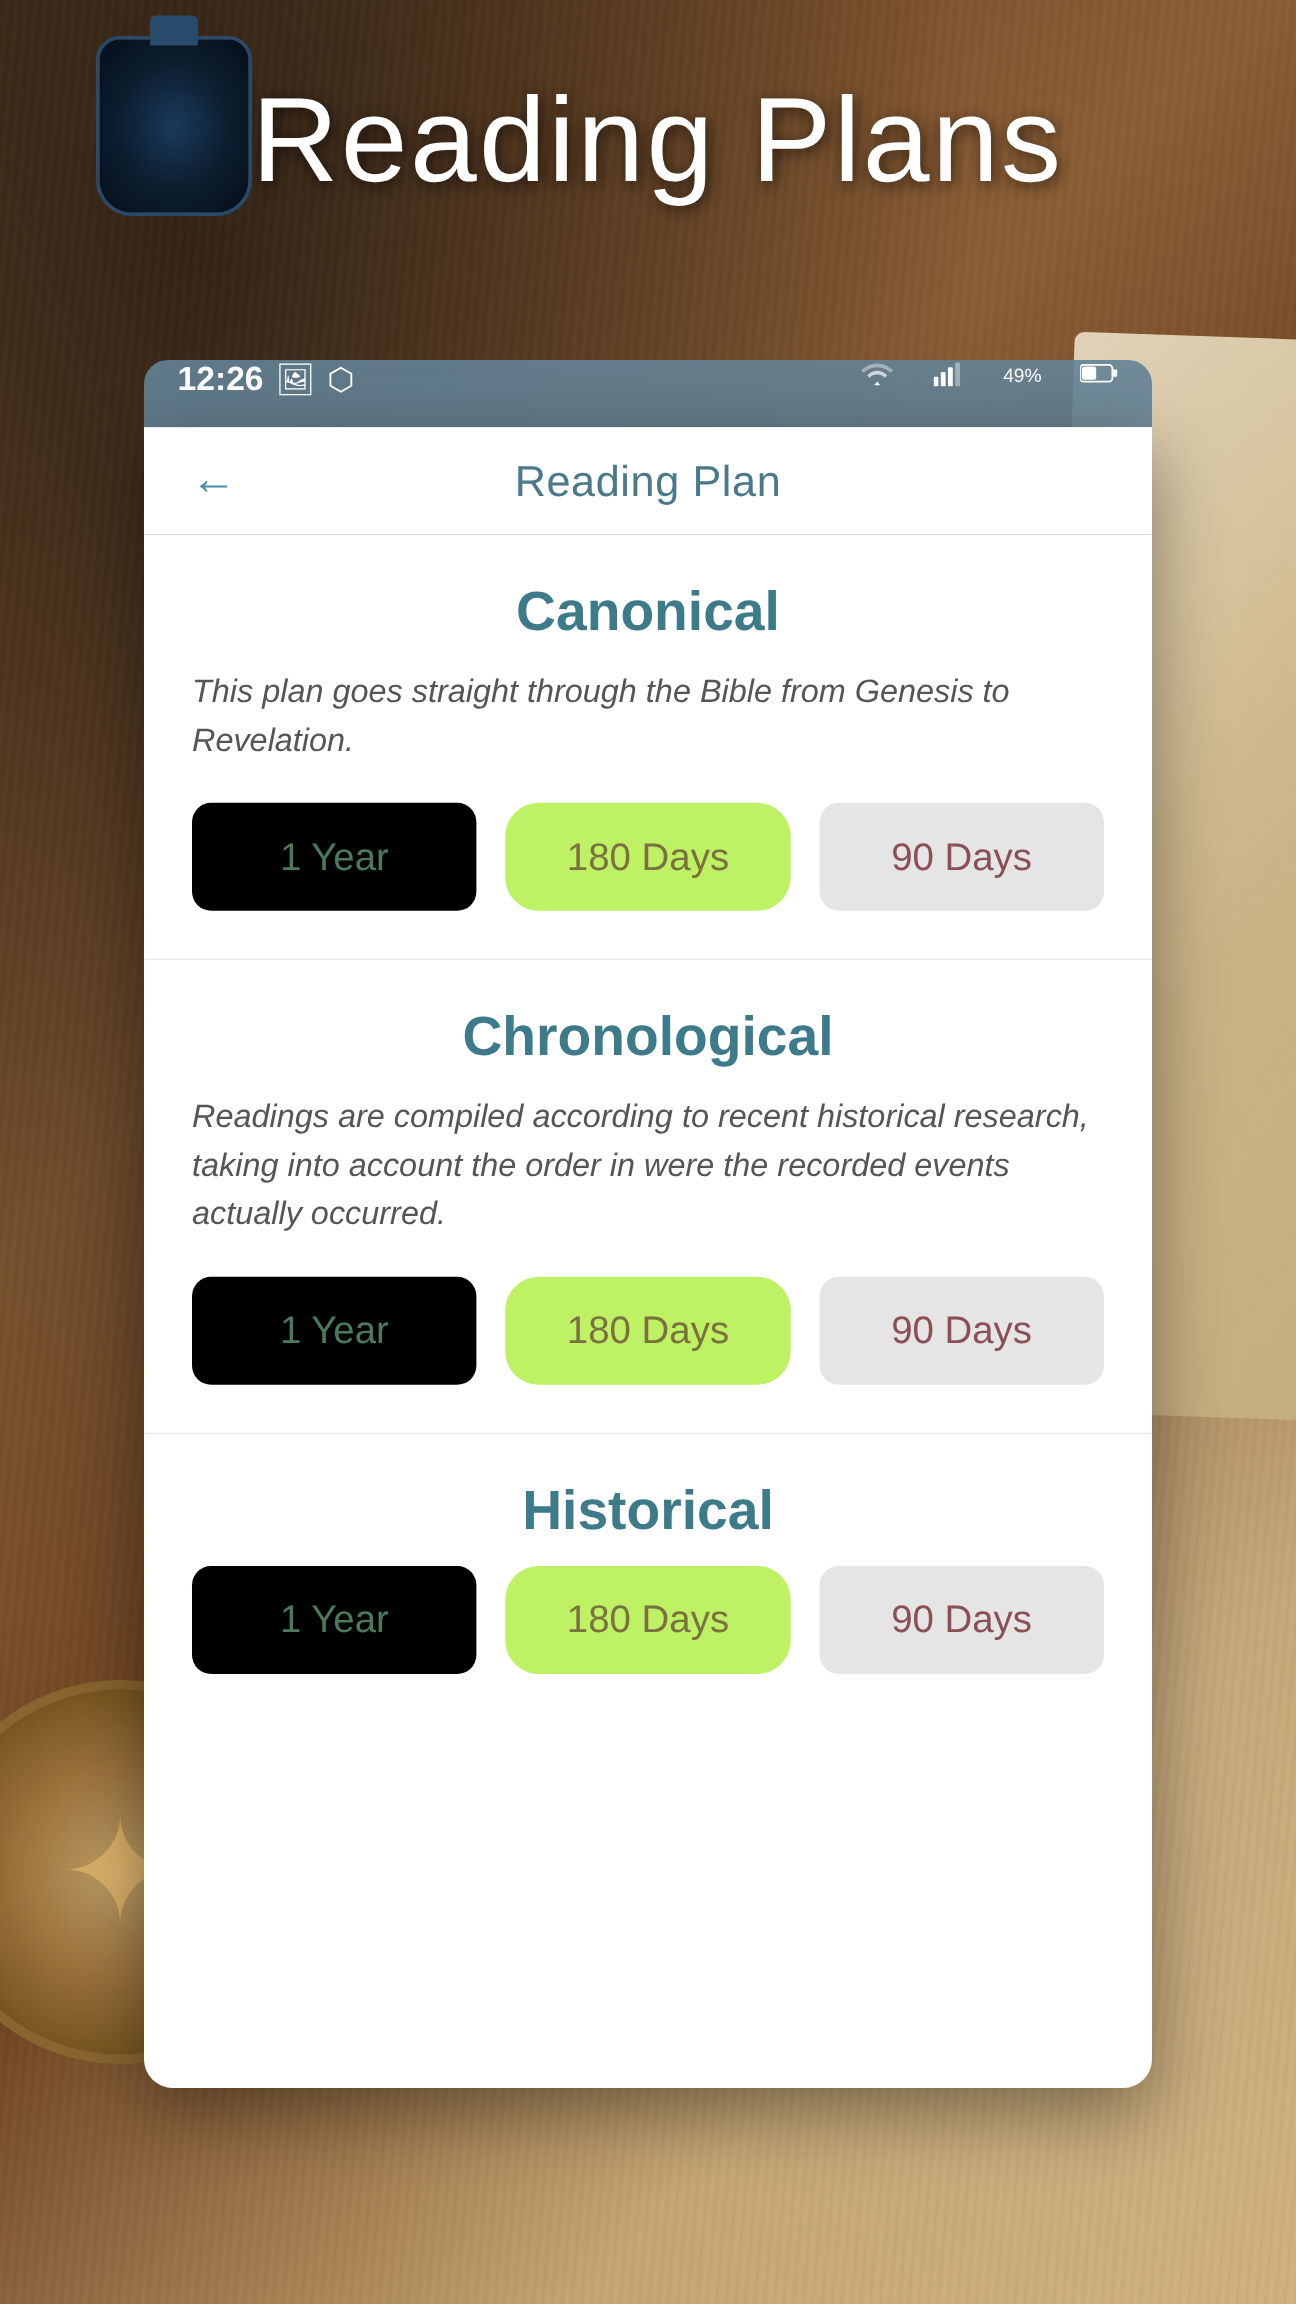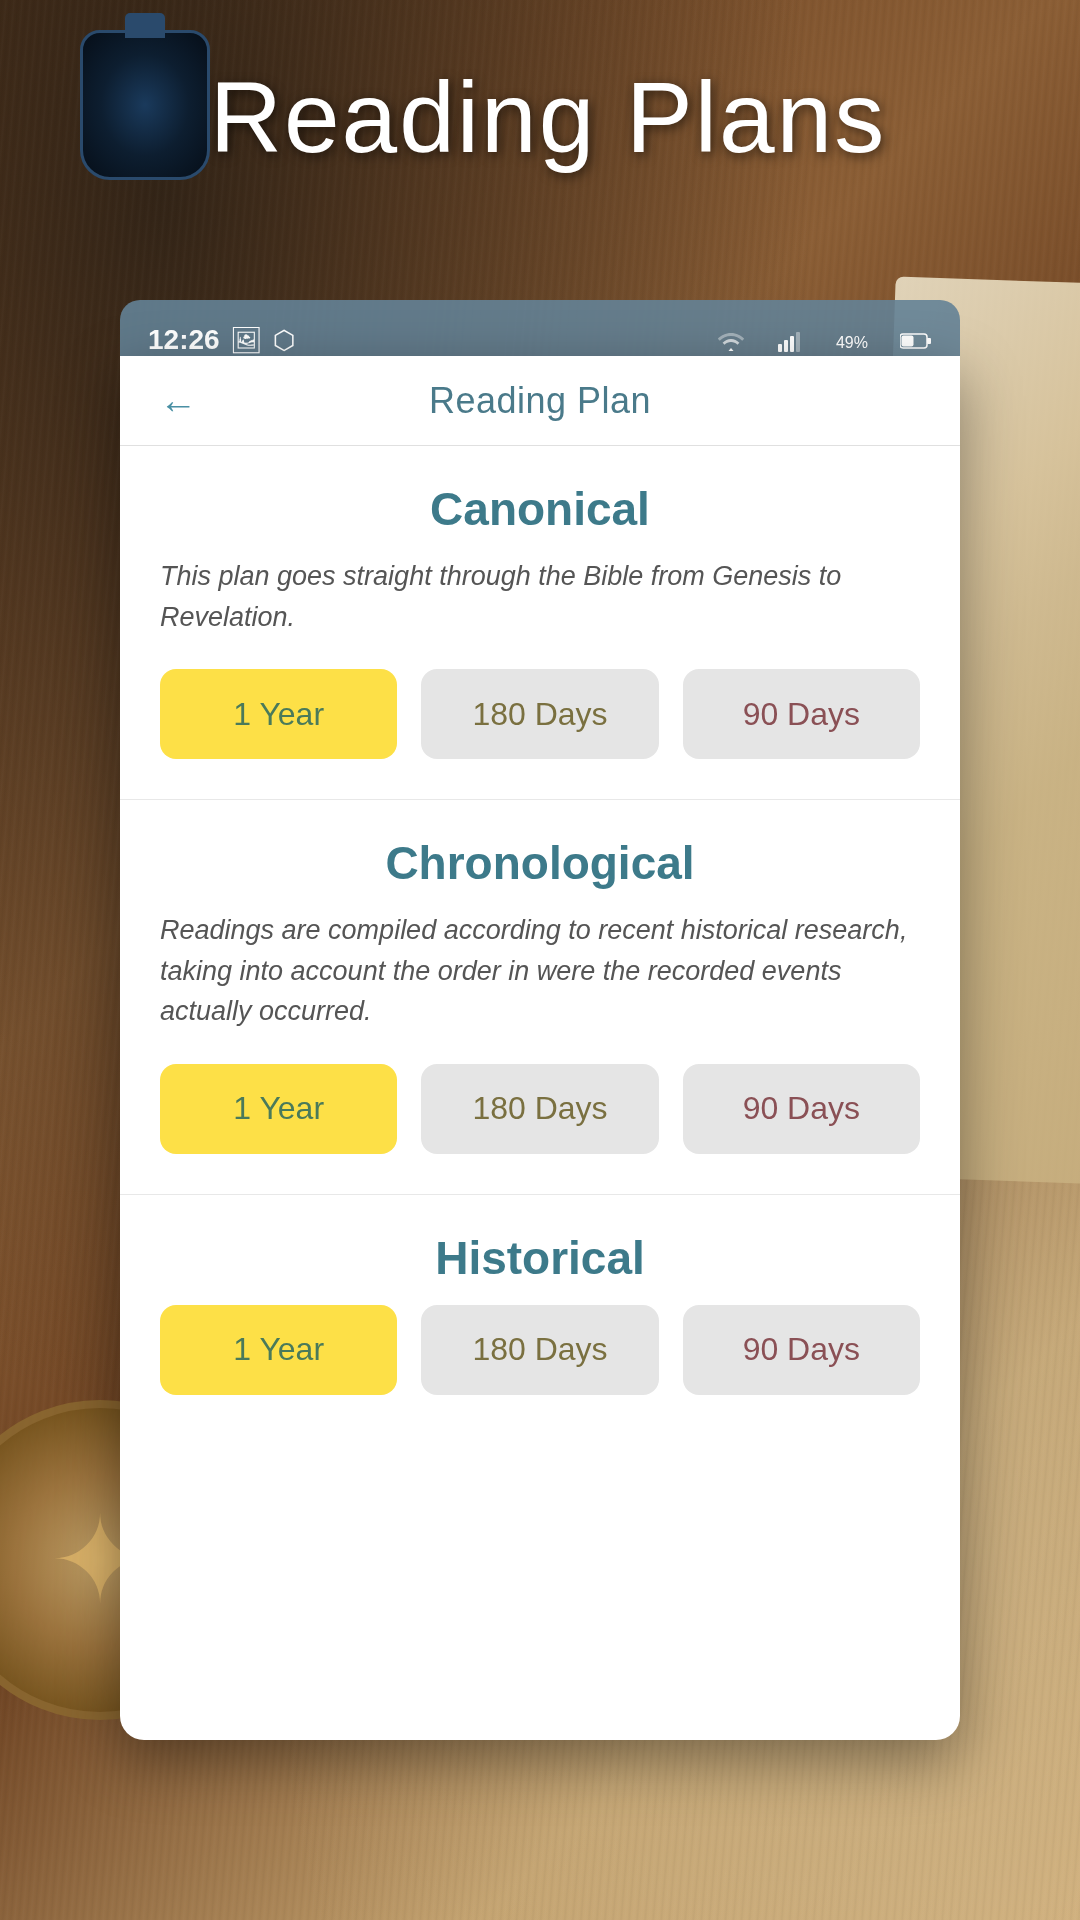--- a/index.html
+++ b/index.html
@@ -124,21 +124,21 @@
     
     .status-bar {
       position: absolute;
       top: 300px;
       left: 120px;
       right: 120px;
       height: 56px;
       background: rgba(100,130,150,0.9);
       border-radius: 20px 20px 0 0;
       display: flex;
-      align-items: flex-end;
+      align-items: flex-start;
       justify-content: space-between;
       padding: 0 28px;
       z-index: 10;
       color: white;
       font-size: 26px;
       font-weight: 500;
     }
 
     .status-left {
       display: flex;
@@ -250,27 +250,28 @@
       border-radius: 16px;
       font-size: 32px;
       font-weight: 500;
       cursor: pointer;
       display: flex;
       align-items: center;
       justify-content: center;
     }
 
     .btn-green {
-      background: #fde047;
+      background: #000000;
       color: #4a7a5a;
     }
 
     .btn-yellow {
-      background: #e5e5e5;
+      background: #bef264;
       color: #7a7040;
+      border-radius: 28px;
     }
 
     .btn-red {
       background: #e5e5e5;
       color: #8a5055;
     }
 
     
     .content-area::-webkit-scrollbar { width: 6px; }
     .content-area::-webkit-scrollbar-track { background: #f5f5f5; }

